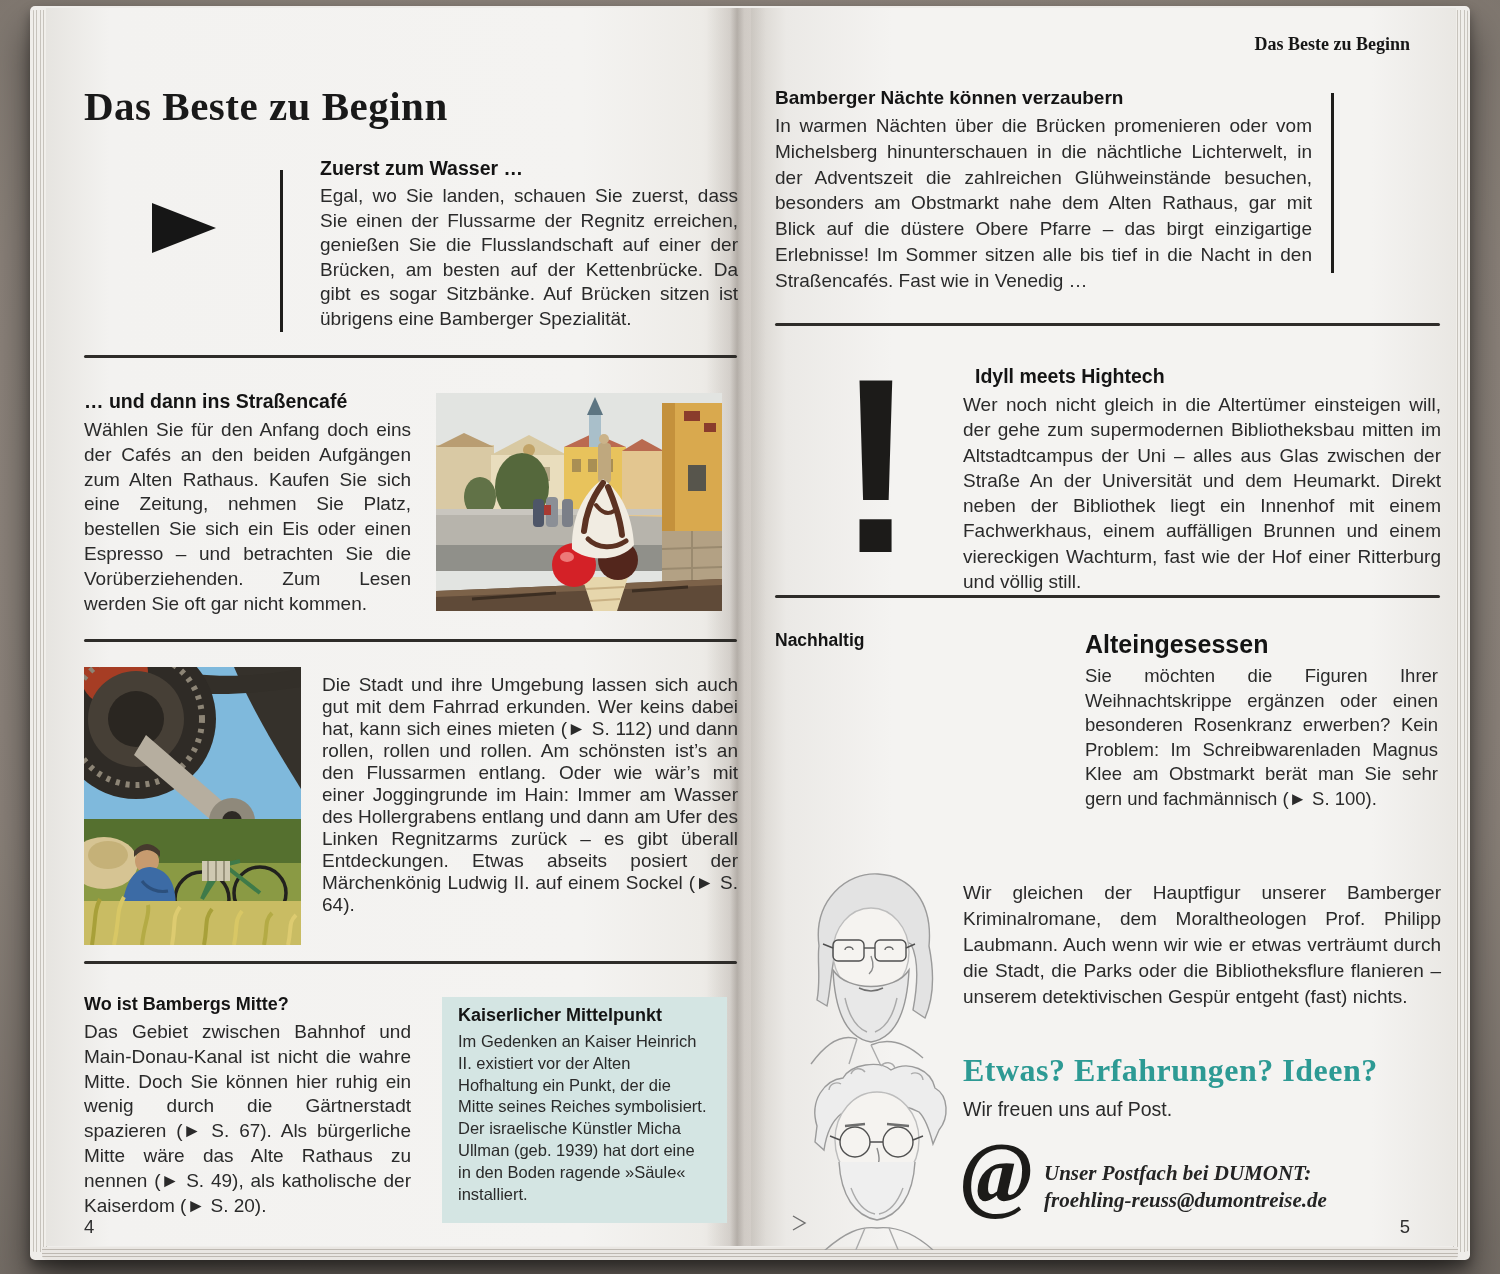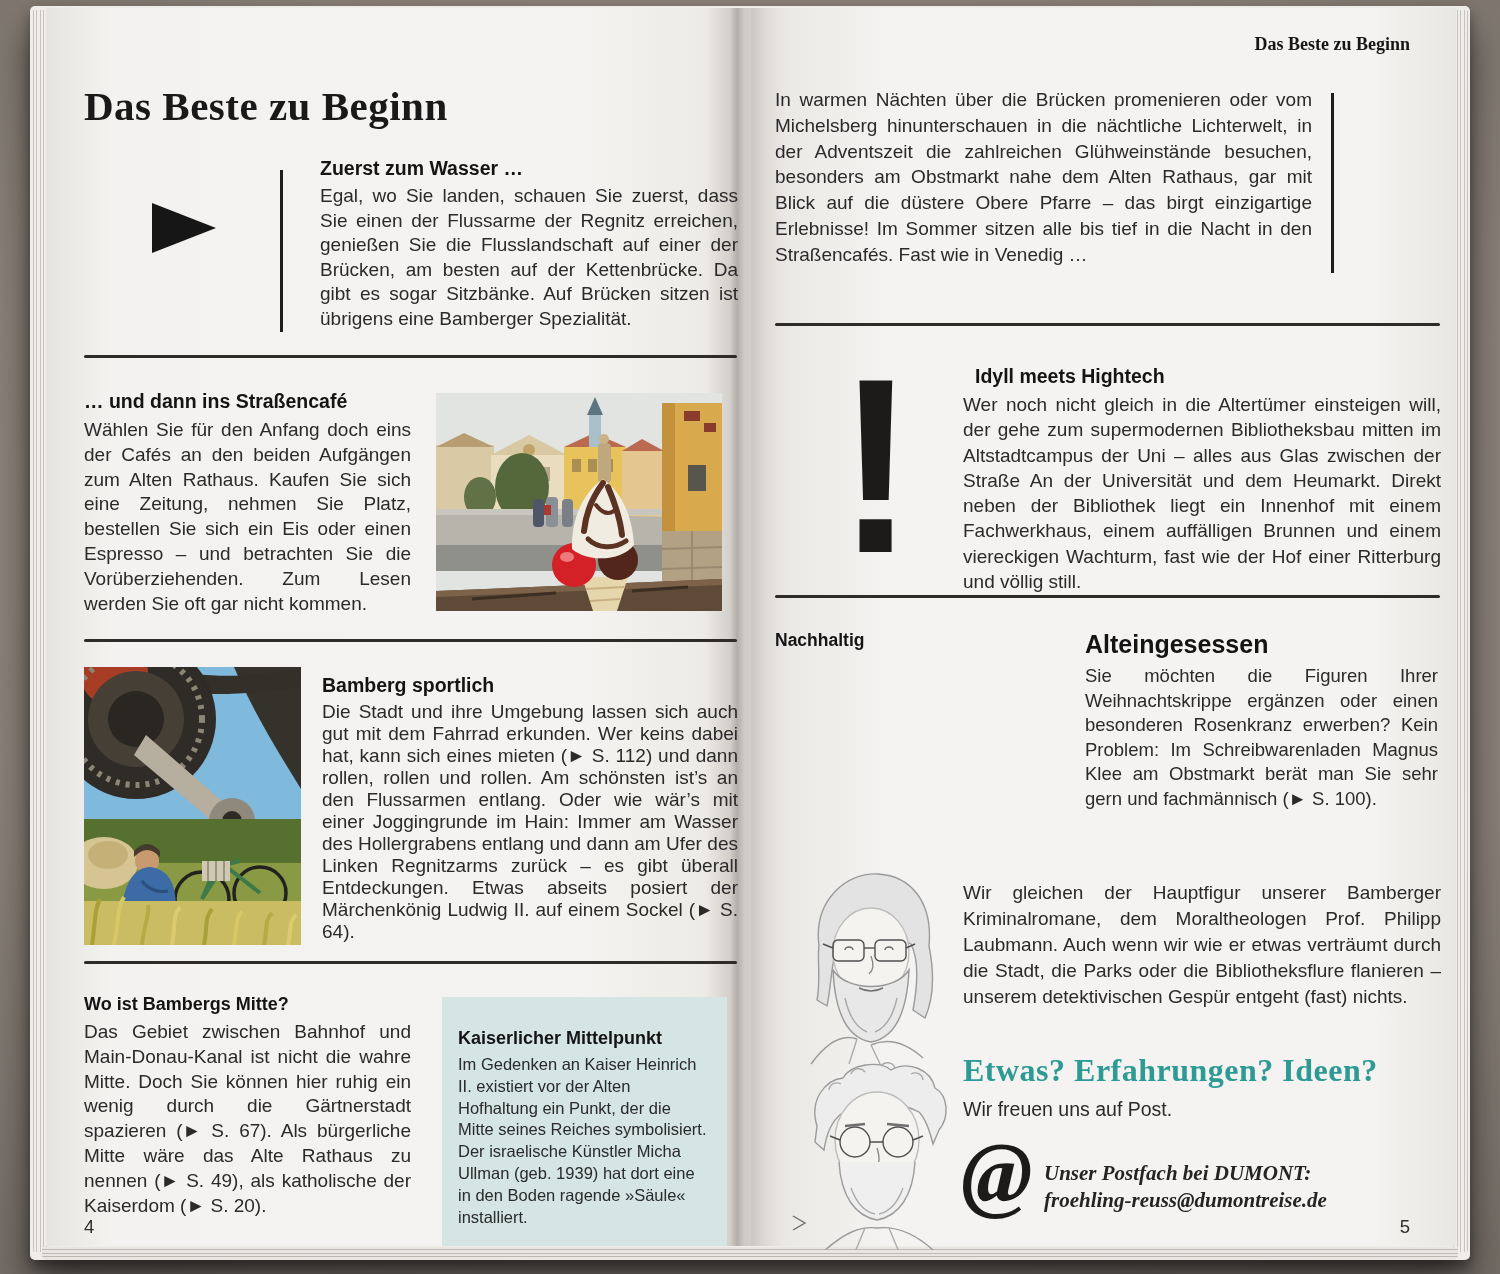--- a/index.html
+++ b/index.html
@@ -38,21 +38,21 @@
   .tri{position:absolute;width:0;height:0;border-left:64px solid #161616;
        border-top:25px solid transparent;border-bottom:25px solid transparent;}
   .s1 .h{font-size:19.5px;margin:0 0 4px 0;}
   .s1 .body{font-size:19px;line-height:24.5px;}
   .s2 .h{font-size:19.5px;margin:0 0 5px 0;}
   .s2 .body{font-size:19px;line-height:24.8px;}
   .s3 .h{font-size:19.5px;margin:0 0 4px 0;}
   .s3 .body{font-size:19px;line-height:22px;}
   .s4 .h{font-size:18px;margin:0 0 5px 0;}
   .s4 .body{font-size:19px;line-height:24.8px;}
-  .infobox{background:#d4e5e3;padding:31px 16px 18px 16px;box-sizing:border-box;}
+  .infobox{background:#d4e5e3;padding:8px 16px 18px 16px;box-sizing:border-box;}
   .infobox .h{font-size:18px;margin:0 0 5px 0;}
   .infobox .body{font-size:16.5px;line-height:21.8px;text-align:left;}
   .photo{position:absolute;overflow:hidden;}
   .photo svg{display:block;width:100%;height:100%;}
   
   .runhead{font-family:"Liberation Serif", serif;font-weight:bold;font-size:18px;color:#161616;text-align:right;}
   .rs1 .h{font-size:19px;margin:0 0 4px 0;}
   .rs1 .body{font-size:19px;line-height:25.8px;}
   .excl{position:absolute;font-weight:bold;font-size:248px;line-height:.92;color:#1c1b19;
         transform:scaleX(.92);transform-origin:left top;font-family:"Liberation Sans",sans-serif;}
@@ -198,41 +198,41 @@
       <path d="M58,278 C60,256 66,248 64,238" fill="none" stroke="#b4ab45" stroke-width="4"></path>
       <path d="M88,278 C92,256 88,250 96,240" fill="none" stroke="#ddcb70" stroke-width="4"></path>
       <path d="M120,278 C124,258 120,252 128,242" fill="none" stroke="#a8a039" stroke-width="4"></path>
       <path d="M150,278 C154,258 150,254 158,244" fill="none" stroke="#d8c765" stroke-width="4"></path>
       <path d="M180,278 C184,260 180,254 188,246" fill="none" stroke="#b4ab45" stroke-width="4"></path>
       <path d="M204,278 C208,260 204,256 212,248" fill="none" stroke="#ddcb70" stroke-width="4"></path>
     </svg>
   </div>
 
   <div class="abs s3" style="left:322px;top:674px;width:416px;">
-    <div class="h">Bamberg sportlich</div>
     <div class="body">Die Stadt und ihre Umgebung lassen sich auch gut mit dem Fahrrad erkunden. Wer keins dabei hat, kann sich eines mieten (► S. 112) und dann rollen, rollen und rollen. Am schönsten ist’s an den Flussarmen entlang. Oder wie wär’s mit einer Joggingrunde im Hain: Immer am Wasser des Hollergrabens entlang und dann am Ufer des Linken Regnitzarms zurück – es gibt überall Entdeckungen. Etwas abseits posiert der Märchenkönig Ludwig II. auf einem Sockel (► S. 64).</div>
   </div>
 
   <div class="hr" style="left:84px;top:961px;width:653px;"></div>
 
   <div class="abs s4" style="left:84px;top:994px;width:327px;">
     <div class="h">Wo ist Bambergs Mitte?</div>
     <div class="body">Das Gebiet zwischen Bahnhof und Main-Donau-Kanal ist nicht die wahre Mitte. Doch Sie können hier ruhig ein wenig durch die Gärtnerstadt spazieren (► S. 67). Als bürgerliche Mitte wäre das Alte Rathaus zu nennen (► S. 49), als katholische der Kaiserdom (► S. 20).</div>
   </div>
 
   <div class="abs infobox" style="left:442px;top:997px;width:285px;min-height:206px;">
     <div class="h">Kaiserlicher Mittelpunkt</div>
     <div class="body">Im Gedenken an Kaiser Heinrich II. existiert vor der Alten Hofhaltung ein Punkt, der die Mitte seines Reiches symbolisiert. Der israelische Künstler Micha Ullman (geb. 1939) hat dort eine in den Boden ragende »Säule« installiert.</div>
   </div>
 
   <div class="pagenum" style="left:84px;top:1216px;">4</div>
 
   <div class="abs runhead" style="left:1040px;top:34px;width:370px;">Das Beste zu Beginn</div>
 
   <div class="abs rs1" style="left:775px;top:87px;width:537px;">
+    <div class="h">Bamberger Nächte können verzaubern</div>
     <div class="body">In warmen Nächten über die Brücken promenieren oder vom Michelsberg hinunterschauen in die nächtliche Lichterwelt, in der Adventszeit die zahlreichen Glühweinstände besuchen, besonders am Obstmarkt nahe dem Alten Rathaus, gar mit Blick auf die düstere Obere Pfarre – das birgt einzigartige Erlebnisse! Im Sommer sitzen alle bis tief in die Nacht in den Straßencafés. Fast wie in Venedig …</div>
   </div>
   <div class="vr" style="left:1331px;top:93px;height:180px;"></div>
 
   <div class="hr" style="left:775px;top:323px;width:665px;"></div>
 
   <div class="excl" style="left:838px;top:352px;">!</div>
 
   <div class="abs rs2" style="left:963px;top:365px;width:478px;">
     <div class="h">Idyll meets Hightech</div>

